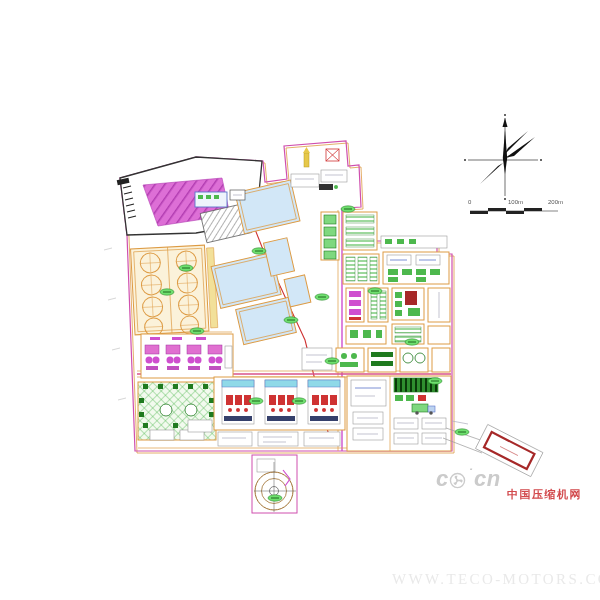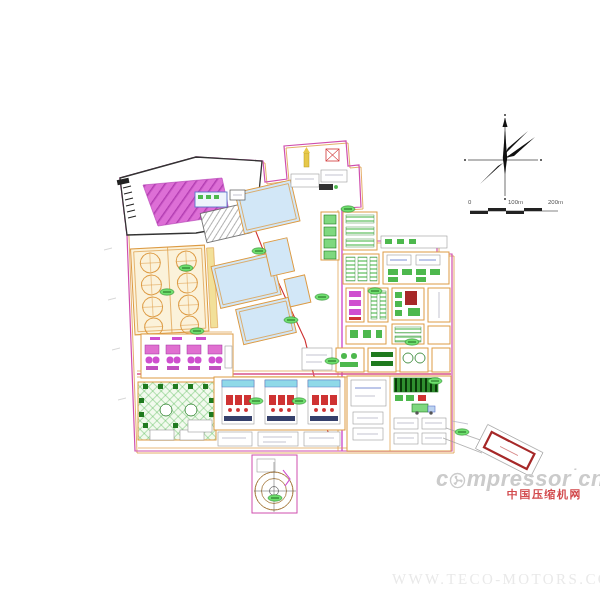--- a/index.html
+++ b/index.html
@@ -462,21 +462,20 @@
     <svg width="17" height="17" viewBox="0 0 20 20">
       <circle cx="10" cy="10" r="8.3" fill="none" stroke="var(--c-logo)" stroke-width="1.6"></circle>
       <g fill="var(--c-logo)">
         <path d="M10 10 C5.5 7 5.5 3.5 10 4.5 C8.7 7 10 8.5 10 10Z"></path>
         <path d="M10 10 C5.5 7 5.5 3.5 10 4.5 C8.7 7 10 8.5 10 10Z" transform="rotate(120 10 10)"></path>
         <path d="M10 10 C5.5 7 5.5 3.5 10 4.5 C8.7 7 10 8.5 10 10Z" transform="rotate(240 10 10)"></path>
         <circle cx="10" cy="10" r="1.6"></circle>
       </g>
     </svg>
   </span>
-  <span>mpressor</span>
   <span class="dot">˙</span>
   <span>cn</span>
 </div>
 <div class="logo-sub">中国压缩机网</div>
 
 
 <div class="footer">WWW.TECO-MOTORS.COM</div>
 </div>
 
 </body></html>

